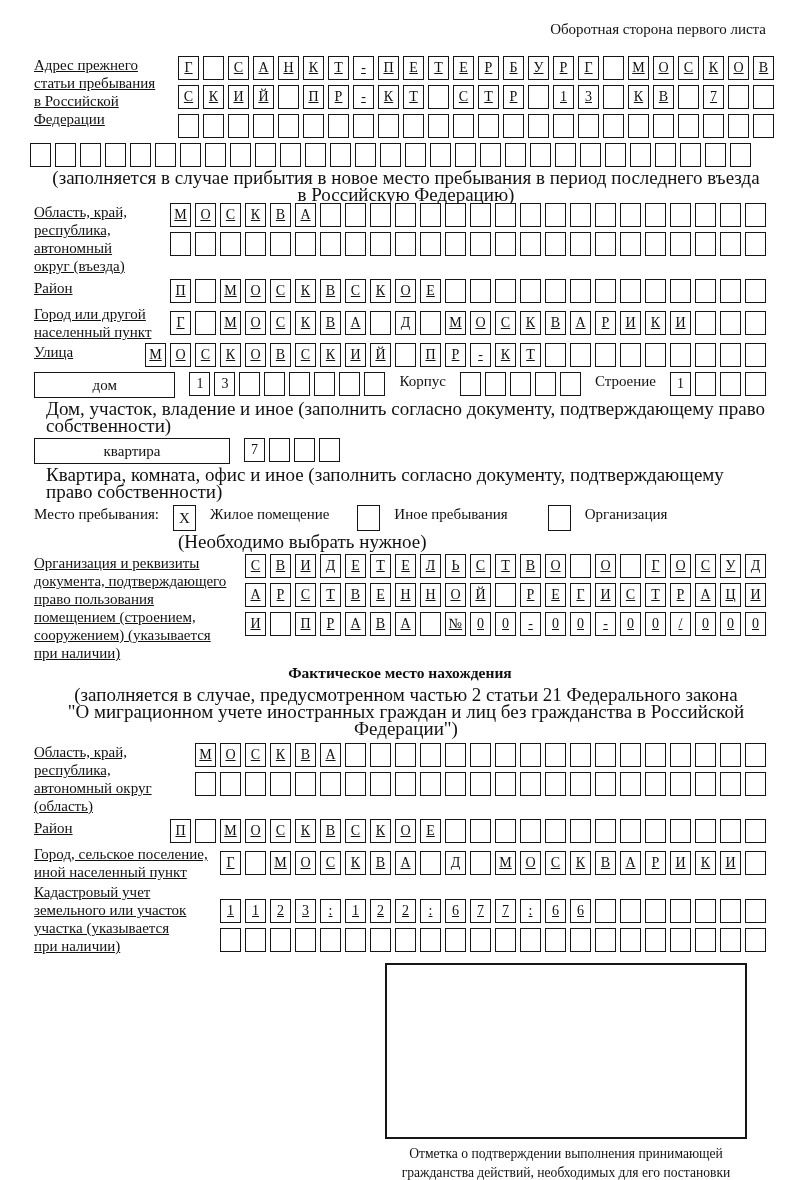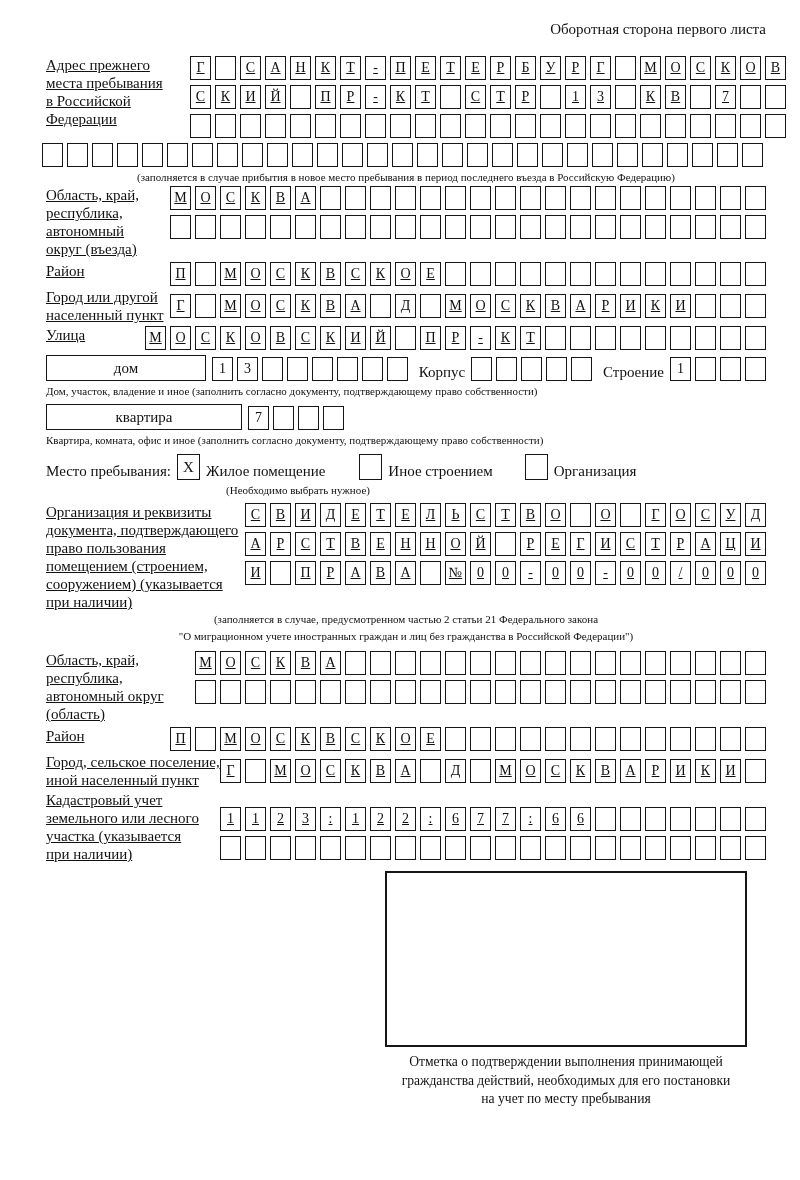--- a/index.html
+++ b/index.html
@@ -1,59 +1,59 @@
 <!DOCTYPE html>
 <html><head>
 <meta charset="utf-8">
 <style>
   html,body{margin:0;padding:0;background:#fff;}
   .page{
     width:800px;height:1180px;box-sizing:border-box;
-    padding:20px 34px 0 46px;overflow:hidden;background:#fff;color:#111;
+    padding:20px 34px 0 34px;overflow:hidden;background:#fff;color:#111;
     font-family:"Liberation Serif","DejaVu Serif",serif;font-size:15px;line-height:18px;
   }
   .hdr{ text-align:right;font-size:15px;margin-bottom:18px;}
   .field{display:flex;align-items:flex-start;text-decoration:underline;}
   .label{flex:0 0 auto;}
   .label div{white-space:nowrap;}
   .rows{margin-left:auto;display:flex;flex-direction:column;gap:5px;align-items:flex-end;}
   .row{display:flex;gap:4px;}
   .cell{
     width:21px;height:24px;box-sizing:border-box;border:1.5px solid #161616;
     display:flex;align-items:center;justify-content:center;
     font-size:14px;background:#fff;flex:0 0 auto;
   }
   .labelbox{
     box-sizing:border-box;border:1.5px solid #161616;height:26px;
     display:flex;align-items:center;justify-content:center;font-size:15px;background:#fff;
   }
-  .note{font-size:11px;line-height:17px;}
+  .note{font-size:19px;line-height:17px;margin-left:12px;}
   .note-center{text-align:center;}
   .h-sec{font-weight:bold;text-align:center;font-size:15.5px;margin:6px 0 4px 0;}
-  .inline-row{display:flex;align-items:flex-end;gap:6px;}
+  .inline-row{display:flex;align-items:flex-start;gap:14px;}
   .checkcell{
     width:23px;height:26px;box-sizing:border-box;border:1.5px solid #161616;
     display:flex;align-items:center;justify-content:center;font-size:15px;flex:0 0 auto;
   }
   .stamp-wrap{width:400px;margin-left:auto;margin-top:8px;}
   .stamp-box{width:362px;height:176px;border:2px solid #161616;box-sizing:border-box;margin:0 auto;background:#fff;}
   .stamp-caption{margin-top:6px;text-align:center;font-size:13.6px;line-height:18.5px;}
   .mt2{margin-top:2px}.mt4{margin-top:4px}.mt5{margin-top:5px}.mt6{margin-top:6px}
 </style>
 </head>
 <body>
 
 <div class="page">
 
   <div class="hdr">Оборотная сторона первого листа</div>
 
   <div class="field">
     <div class="label" style="width:144px">
         <div>Адрес прежнего</div>
-        <div>места пребывания</div>
+        <div>статьи пребывания</div>
         <div>в Российской</div>
         <div>Федерации</div>
       </div>
     <div class="rows">
       <div class="row">
           <span class="cell">Г</span>
           <span class="cell"></span>
           <span class="cell">С</span>
           <span class="cell">А</span>
           <span class="cell">Н</span>
@@ -365,23 +365,23 @@
         <span class="cell"></span>
         <span class="cell"></span>
         <span class="cell"></span>
       </div>
   </div>
   <div class="note mt2">Квартира, комната, офис и иное (заполнить согласно документу, подтверждающему право собственности)</div>
 
   <div class="inline-row mt5">
     <div>Место пребывания:</div>
     <div class="checkcell">X</div>
-    <div style="margin-right:28px">Жилое помещение</div>
+    <div style="margin-right:14px">Жилое помещение</div>
     <div class="checkcell"></div>
-    <div style="margin-right:26px">Иное строением</div>
+    <div style="margin-right:26px">Иное пребывания</div>
     <div class="checkcell"></div>
     <div style="margin-right:30px">Организация</div>
   </div>
   <div class="note mt2" style="width:70%;text-align:center">(Необходимо выбрать нужное)</div>
 
   <div class="field mt4">
     <div class="label">
         <div>Организация и реквизиты</div>
         <div>документа, подтверждающего</div>
         <div>право пользования</div>
@@ -455,20 +455,21 @@
           <span class="cell">0</span>
           <span class="cell">0</span>
           <span class="cell">/</span>
           <span class="cell">0</span>
           <span class="cell">0</span>
           <span class="cell">0</span>
         </div>
     </div>
   </div>
 
+  <div class="h-sec mt2">Фактическое место нахождения</div>
   <div class="note note-center">
       <div>(заполняется в случае, предусмотренном частью 2 статьи 21 Федерального закона</div>
       <div>"О миграционном учете иностранных граждан и лиц без гражданства в Российской Федерации")</div>
     </div>
 
   <div class="field mt6">
     <div class="label">
         <div>Область, край,</div>
         <div>республика,</div>
         <div>автономный округ</div>
@@ -589,21 +590,21 @@
           <span class="cell">К</span>
           <span class="cell">И</span>
           <span class="cell"></span>
         </div>
       </div>
   </div>
 
   <div class="field mt2">
     <div class="label">
         <div>Кадастровый учет</div>
-        <div>земельного или лесного</div>
+        <div>земельного или участок</div>
         <div>участка (указывается</div>
         <div>при наличии)</div>
       </div>
     <div class="rows" style="margin-top:16px">
       <div class="row">
           <span class="cell">1</span>
           <span class="cell">1</span>
           <span class="cell">2</span>
           <span class="cell">3</span>
           <span class="cell">:</span>

